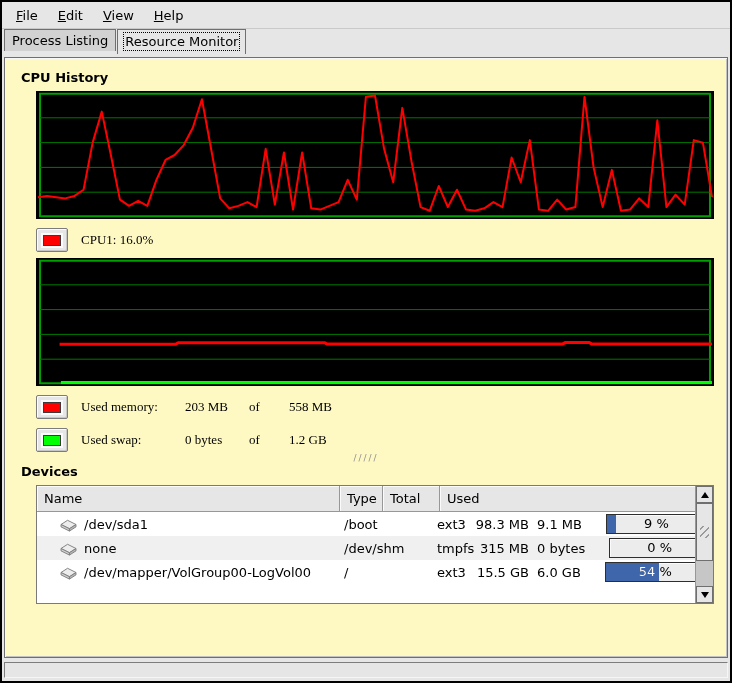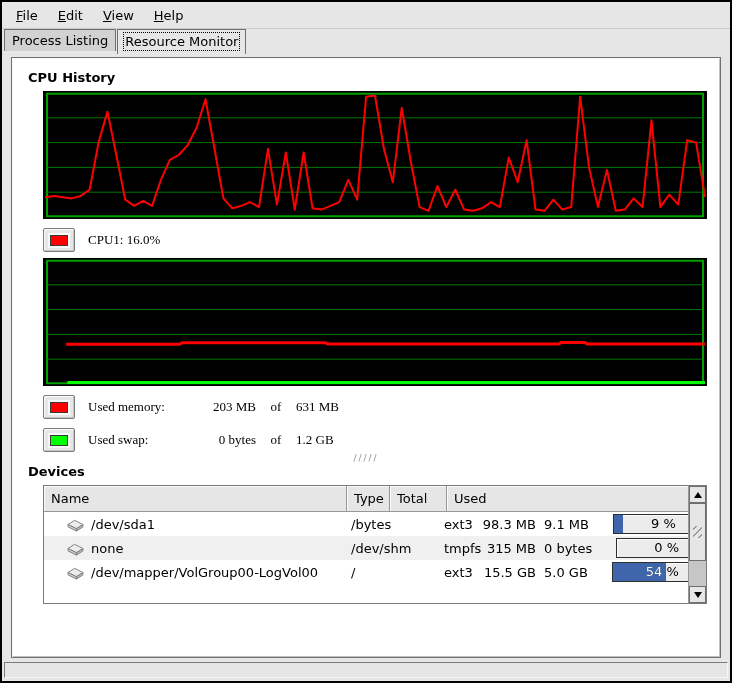--- a/index.html
+++ b/index.html
@@ -15,41 +15,41 @@
   .menu-item { padding:0 10px; display:flex; align-items:center; cursor:default; }
 
   
   .tabbar { height:28px; display:flex; align-items:flex-start; padding-left:2px; flex:0 0 auto; position:relative; z-index:2; }
   .tab { border:1px solid #6f6f6f; border-bottom:none; padding:3px 7px 3px 7px;
          background:#d2d2d2; margin-right:1px; white-space:nowrap; }
   .tab.active { background:#e6e6e6; padding:4px 7px 5px 7px; margin-bottom:-1px; }
   .tab.active .tab-label { outline:1px dotted #000; outline-offset:1px; }
 
   
-  .notebook { flex:1 1 auto; margin:0 9px; border:1px solid #6f6f6f; background:#ffffff;
+  .notebook { flex:1 1 auto; margin:0 2px; border:1px solid #6f6f6f; background:#fef9c3;
               box-shadow:inset 1px 1px 0 #f7f7f7, inset -1px -1px 0 #c2c2c2;
               padding:12px 13px 6px 13px; overflow:hidden; position:relative; z-index:1; }
 
   .section-title { font-weight:bold; margin-left:3px; }
 
   .graph { margin:6px 0 0 18px; height:128px; background:#000; padding:2px; }
   .graph svg { display:block; width:100%; height:100%; overflow:visible; }
   .chart-border { fill:none; stroke:#00a000; stroke-width:2; vector-effect:non-scaling-stroke; }
   .grid-line { stroke:#007800; stroke-width:1; vector-effect:non-scaling-stroke; }
   .series { fill:none; stroke-width:2; vector-effect:non-scaling-stroke; stroke-linejoin:round; }
 
   .legend-row { display:flex; align-items:center; margin:9px 0 0 18px;font-family:Liberation Serif, serif; }
   .color-button { width:32px; height:24px; background:#e6e6e6; border:1px solid #7c7c7c;
                   border-radius:2px; box-shadow:inset 1px 1px 0 #fbfbfb, inset -1px -1px 0 #c6c6c6;
                   display:flex; align-items:center; justify-content:center; flex:0 0 auto; }
   .swatch { width:18px; height:11px; border:1px solid #3a3a3a; box-shadow:0 0 0 2px #fafafa; }
   .legend-text { margin-left:13px; display:flex; align-items:center; }
   .legend-label { width:104px; }
-  .legend-used { width:64px; text-align:right; }
-  .legend-of { width:40px; text-align:center; }
+  .legend-used { width:64px; text-align:left; }
+  .legend-of { width:40px; text-align:left; }
 
   .mt18 { margin-top:18px; }
 
   .pane-grip { text-align:center; height:10px; line-height:8px; color:#8f8f8f;
                font-size:9px; letter-spacing:2px; margin-top:2px; cursor:row-resize; }
 
   
   .table-frame { margin:6px 0 0 18px; height:119px; border:1px solid #7a7a7a;
                  background:#fff; display:flex; }
   .table-main { flex:1 1 auto; display:flex; flex-direction:column; overflow:hidden; }
@@ -162,21 +162,21 @@
         </svg>
     </div>
     <div class="legend-row">
       <div class="color-button">
         <div class="swatch" style="background:#ff0000;"></div>
       </div>
       <div class="legend-text">
         <span class="legend-label">Used memory:</span>
         <span class="legend-used">203 MB</span>
         <span class="legend-of">of</span>
-        <span class="legend-total">631 MB</span>
+        <span class="legend-total">558 MB</span>
       </div>
     </div>
     <div class="legend-row">
       <div class="color-button">
         <div class="swatch" style="background:#00ff00;"></div>
       </div>
       <div class="legend-text">
         <span class="legend-label">Used swap:</span>
         <span class="legend-used">0 bytes</span>
         <span class="legend-of">of</span>
@@ -199,21 +199,21 @@
 
         <div class="row">
           <div class="cell c-name">
             <svg class="disk-icon" viewBox="0 0 20 16">
               <path d="M2 8 L9 3.5 L18 8 L11 12.5 Z" fill="#ededed" stroke="#7d7d7d" stroke-width="1"></path>
               <path d="M2 8 L2 10.5 L11 15 L11 12.5 Z" fill="#cfcfcf" stroke="#7d7d7d" stroke-width="1"></path>
               <path d="M11 12.5 L18 8 L18 10.5 L11 15 Z" fill="#b8b8b8" stroke="#7d7d7d" stroke-width="1"></path>
             </svg>
             <span>/dev/sda1</span>
           </div>
-          <div class="cell c-dir">/bytes</div>
+          <div class="cell c-dir">/boot</div>
           <div class="cell c-type">ext3</div>
           <div class="cell c-total">98.3 MB</div>
           <div class="cell c-used used-cell">
             <span class="used-text">9.1 MB</span>
             <div class="progress">
               <div class="progress-fill" style="width: 9%;"></div>
               <div class="progress-label">9 %</div>
               <div class="progress-label-white" style="clip-path: inset(0px 91% 0px 0px);">9 %</div>
             </div>
           </div>
@@ -247,21 +247,21 @@
               <path d="M2 8 L9 3.5 L18 8 L11 12.5 Z" fill="#ededed" stroke="#7d7d7d" stroke-width="1"></path>
               <path d="M2 8 L2 10.5 L11 15 L11 12.5 Z" fill="#cfcfcf" stroke="#7d7d7d" stroke-width="1"></path>
               <path d="M11 12.5 L18 8 L18 10.5 L11 15 Z" fill="#b8b8b8" stroke="#7d7d7d" stroke-width="1"></path>
             </svg>
             <span>/dev/mapper/VolGroup00-LogVol00</span>
           </div>
           <div class="cell c-dir">/</div>
           <div class="cell c-type">ext3</div>
           <div class="cell c-total">15.5 GB</div>
           <div class="cell c-used used-cell">
-            <span class="used-text">5.0 GB</span>
+            <span class="used-text">6.0 GB</span>
             <div class="progress">
               <div class="progress-fill" style="width: 54%;"></div>
               <div class="progress-label">54 %</div>
               <div class="progress-label-white" style="clip-path: inset(0px 46% 0px 0px);">54 %</div>
             </div>
           </div>
         </div>
       </div>
 
       <div class="scrollbar">

